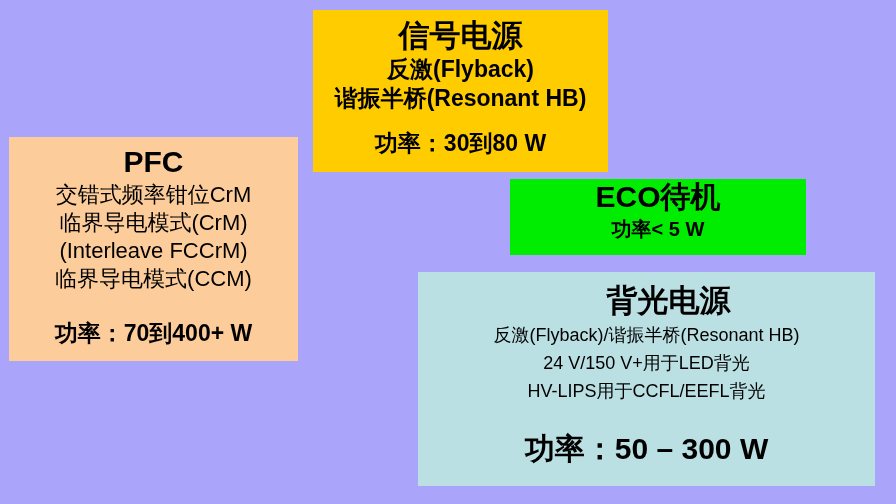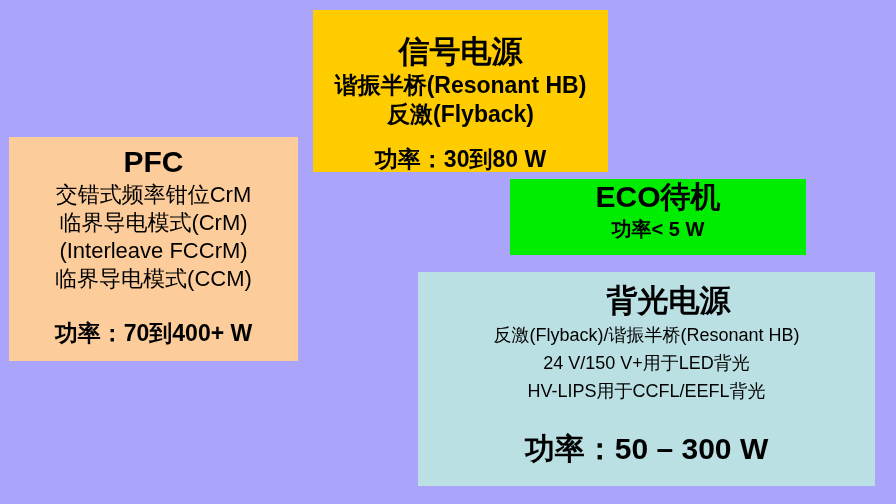--- a/index.html
+++ b/index.html
@@ -71,21 +71,21 @@
     margin-top: 26px;
   }
 
   
   #signal-block {
     left: 313px;
     top: 10px;
     width: 295px;
     height: 162px;
     background: #ffcc00;
-    padding-top: 22px;
+    padding-top: 6px;
   }
   #signal-block .title {
     font-size: 31px;
     line-height: 39px;
   }
   #signal-block .line {
     font-size: 23px;
     line-height: 29px;
     font-weight: bold;
   }
@@ -147,22 +147,22 @@
     <div class="title">PFC</div>
     <div class="line">交错式频率钳位CrM</div>
     <div class="line">临界导电模式(CrM)</div>
     <div class="line">(Interleave FCCrM)</div>
     <div class="line">临界导电模式(CCM)</div>
     <div class="power">功率：70到400+ W</div>
   </div>
 
   <div class="block" id="signal-block">
     <div class="title">信号电源</div>
+    <div class="line">反激(Flyback)</div>
     <div class="line">谐振半桥(Resonant HB)</div>
-    <div class="line">反激(Flyback)</div>
     <div class="power">功率：30到80 W</div>
   </div>
 
   <div class="block" id="eco-block">
     <div class="title">ECO待机</div>
     <div class="power">功率&lt; 5 W</div>
   </div>
 
   <div class="block" id="backlight-block">
     <div class="title">背光电源</div>

